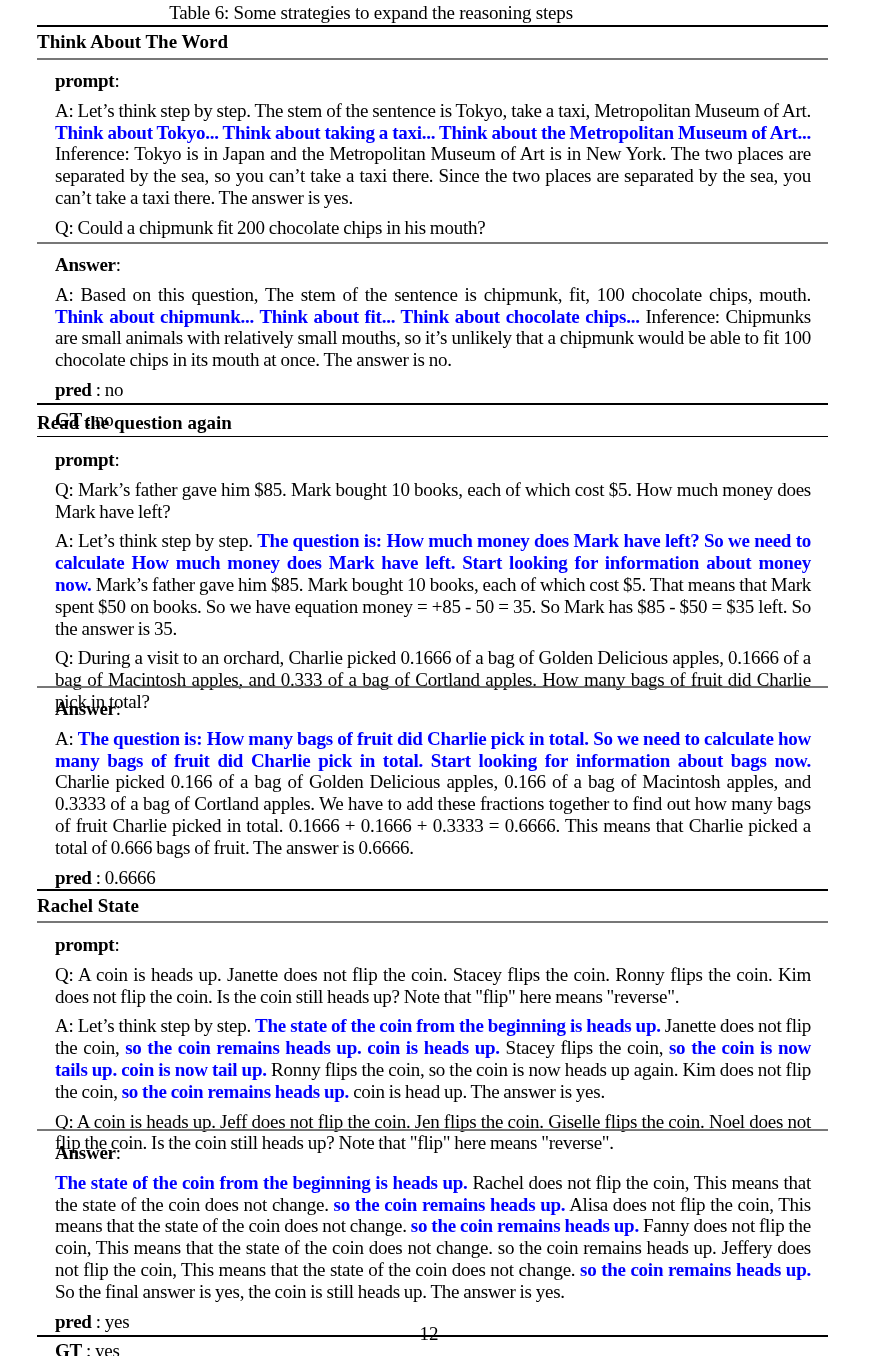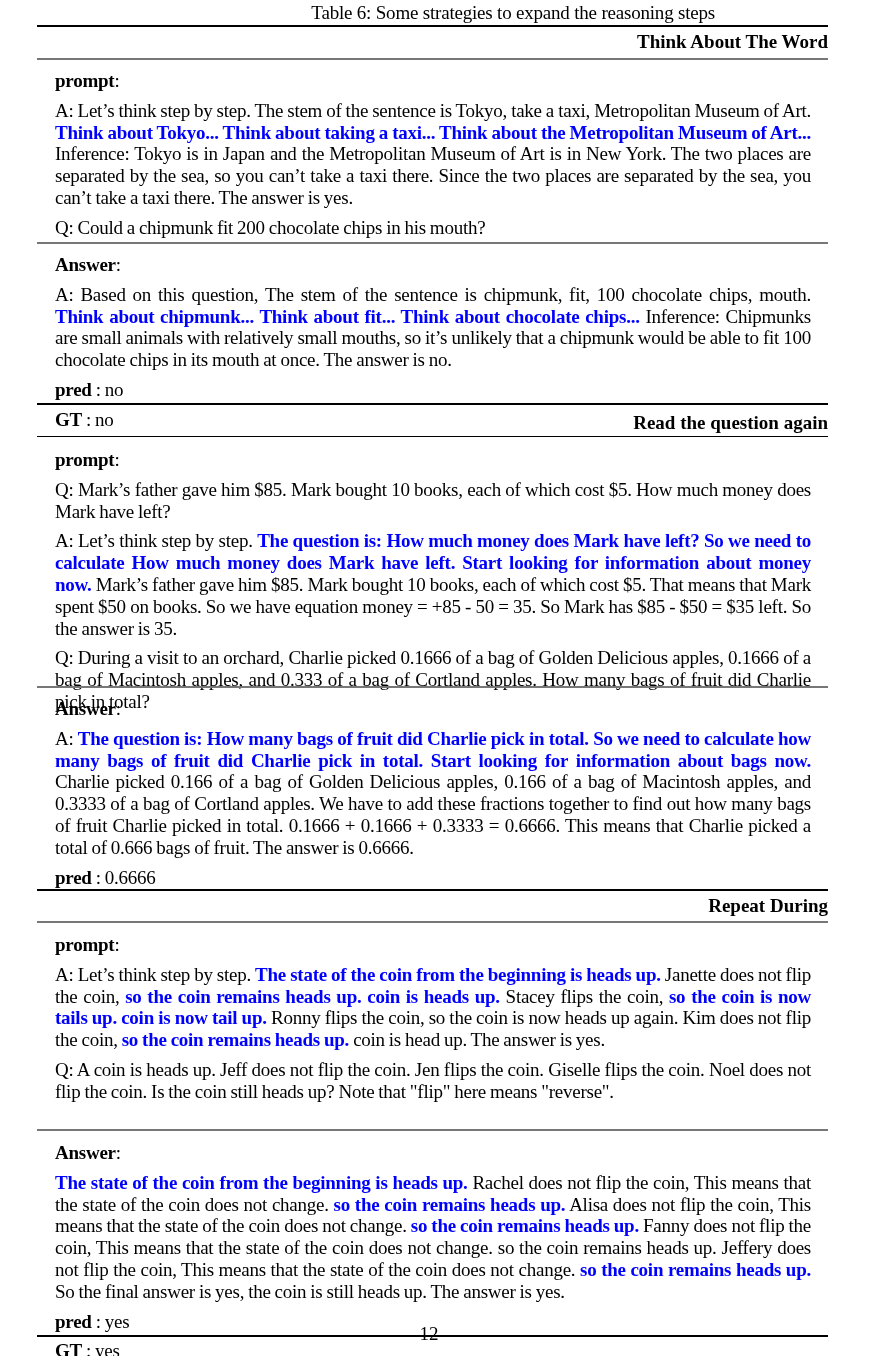--- a/index.html
+++ b/index.html
@@ -1,25 +1,25 @@
 <!DOCTYPE html>
 <html><head>
 <meta charset="utf-8">
 <style>
   html, body { margin: 0; padding: 0; background: #ffffff; }
   body { width: 874px; height: 1356px; position: relative; overflow: hidden;
          font-family: "Liberation Serif", "DejaVu Serif", serif; color: #000; }
   .page { position: absolute; left: 0; top: 0; width: 874px; }
-  .caption { position: absolute; left: 7px; width: 708px; top: 2px; text-align: right;
+  .caption { position: absolute; left: 17px; width: 708px; top: 2px; text-align: center;
              font-size: 19px; line-height: 22px; letter-spacing: -0.2px; }
   .rule { position: absolute; left: 37px; width: 791px; }
   .rule.thick { height: 2px; background: #000; }
   .rule.mid { height: 1px; background: #000; }
   .rule.gray { height: 2px; background: #777; }
-  .section-title { position: absolute; left: 37px; width: 791px; text-align: right;
+  .section-title { position: absolute; left: 37px; width: 791px; text-align: left;
                    font-weight: bold; font-size: 19px; line-height: 22px; }
   .block { position: absolute; left: 47px; width: 772px; font-size: 19px; line-height: 21.8px;
            text-align: justify; letter-spacing: -0.25px; word-spacing: -0.5px; }
   .block p { margin: 8px; }
   .lbl { font-weight: bold; }
   .hl { color: #0000ff; font-weight: bold; }
   .pagenum { position: absolute; left: 0; width: 858px; top: 1323px; text-align: center;
              font-size: 19px; line-height: 22px; }
 </style>
 </head>
@@ -54,24 +54,25 @@
       <p><span>Q: During a visit to an orchard, Charlie picked 0.1666 of a bag of Golden Delicious apples, 0.1666 of a bag of Macintosh apples, and 0.333 of a bag of Cortland apples. How many bags of fruit did Charlie pick in total?</span></p>
     </div>
   <div class="rule gray" style="top:686px"></div>
   <div class="block" style="top:690px">
       <p><span class="lbl">Answer</span>:</p>
       <p><span>A: </span><span class="hl" style="color: rgb(0, 0, 255);">The question is: How many bags of fruit did Charlie pick in total. So we need to calculate how many bags of fruit did Charlie pick in total. Start looking for information about bags now.</span><span> Charlie picked 0.166 of a bag of Golden Delicious apples, 0.166 of a bag of Macintosh apples, and 0.3333 of a bag of Cortland apples. We have to add these fractions together to find out how many bags of fruit Charlie picked in total. 0.1666 + 0.1666 + 0.3333 = 0.6666. This means that Charlie picked a total of 0.666 bags of fruit. The answer is 0.6666.</span></p>
       <p><span class="lbl">pred</span> : 0.6666</p>
     </div>
 
   <div class="rule thick" style="top:889px"></div>
-  <div class="section-title" style="top:895px">Repeat During</div>
+  <div class="section-title" style="top:895px">Rachel State</div>
   <div class="rule gray" style="top:921px"></div>
   <div class="block" style="top:926px">
       <p><span class="lbl">prompt</span>:</p>
+      <p><span>Q: A coin is heads up. Janette does not flip the coin. Stacey flips the coin. Ronny flips the coin. Kim does not flip the coin. Is the coin still heads up? Note that "flip" here means "reverse".</span></p>
       <p><span>A: Let’s think step by step. </span><span class="hl" style="color: rgb(0, 0, 255);">The state of the coin from the beginning is heads up.</span><span> Janette does not flip the coin, </span><span class="hl" style="color: rgb(0, 0, 255);">so the coin remains heads up. coin is heads up.</span><span> Stacey flips the coin, </span><span class="hl" style="color: rgb(0, 0, 255);">so the coin is now tails up. coin is now tail up.</span><span> Ronny flips the coin, so the coin is now heads up again. Kim does not flip the coin, </span><span class="hl" style="color: rgb(0, 0, 255);">so the coin remains heads up.</span><span> coin is head up. The answer is yes.</span></p>
       <p><span>Q: A coin is heads up. Jeff does not flip the coin. Jen flips the coin. Giselle flips the coin. Noel does not flip the coin. Is the coin still heads up? Note that "flip" here means "reverse".</span></p>
     </div>
   <div class="rule gray" style="top:1129px"></div>
   <div class="block" style="top:1134px">
       <p><span class="lbl">Answer</span>:</p>
       <p><span class="hl" style="color: rgb(0, 0, 255);">The state of the coin from the beginning is heads up.</span><span> Rachel does not flip the coin, This means that the state of the coin does not change. </span><span class="hl" style="color: rgb(0, 0, 255);">so the coin remains heads up.</span><span> Alisa does not flip the coin, This means that the state of the coin does not change. </span><span class="hl" style="color: rgb(0, 0, 255);">so the coin remains heads up.</span><span> Fanny does not flip the coin, This means that the state of the coin does not change. so the coin remains heads up. Jeffery does not flip the coin, This means that the state of the coin does not change. </span><span class="hl" style="color: rgb(0, 0, 255);">so the coin remains heads up.</span><span> So the final answer is yes, the coin is still heads up. The answer is yes.</span></p>
       <p><span class="lbl">pred</span> : yes</p>
       <p><span class="lbl">GT</span> : yes</p>
     </div>

